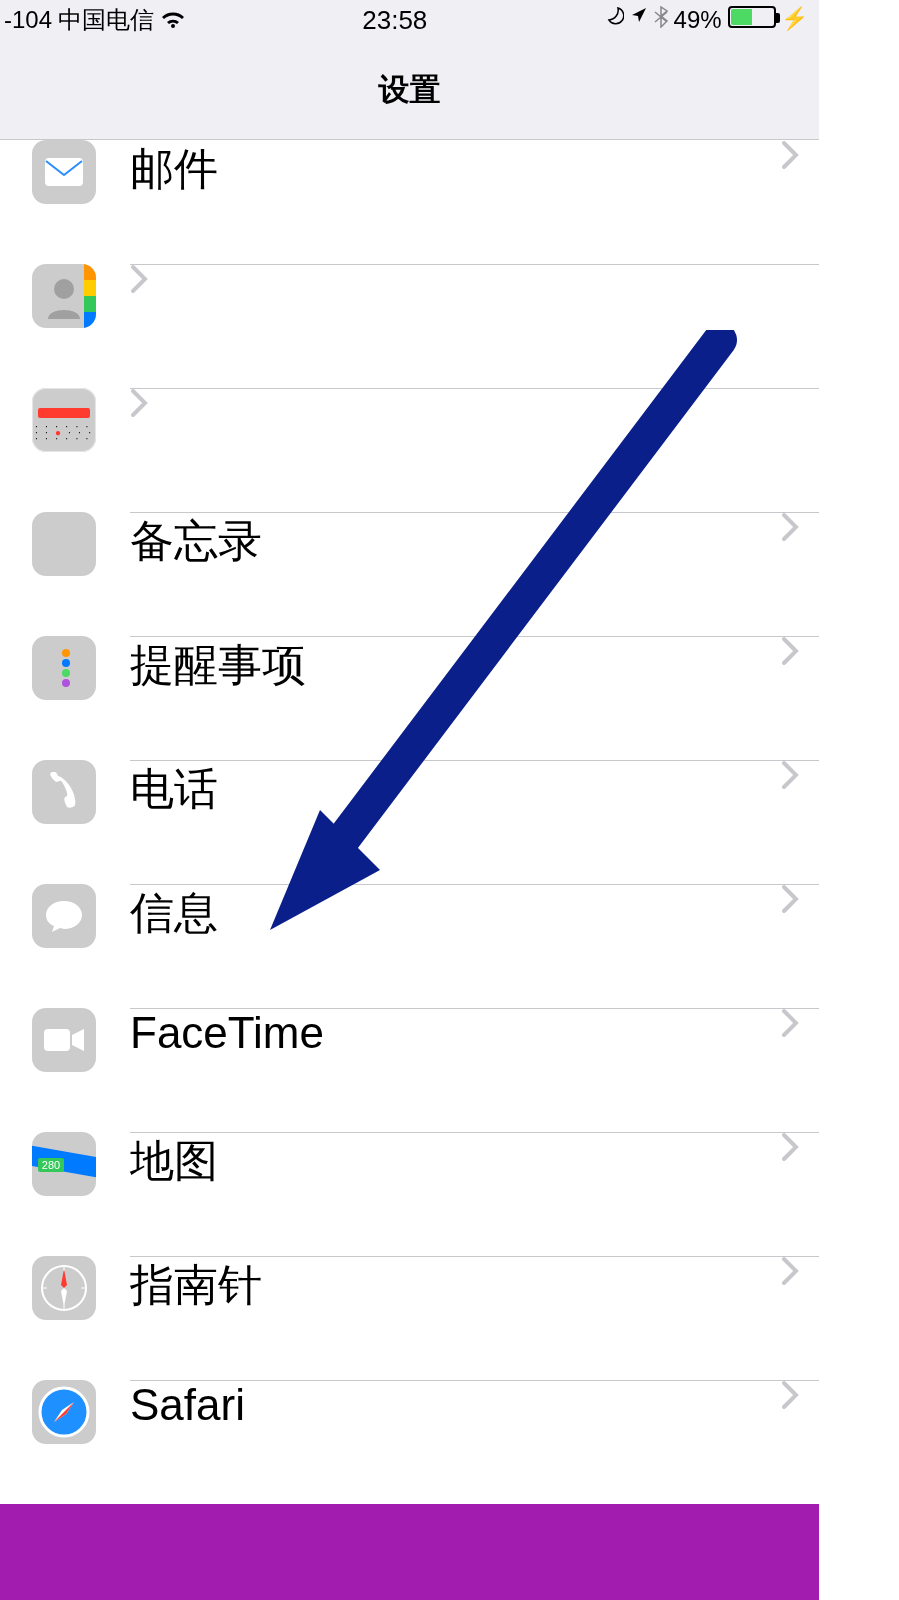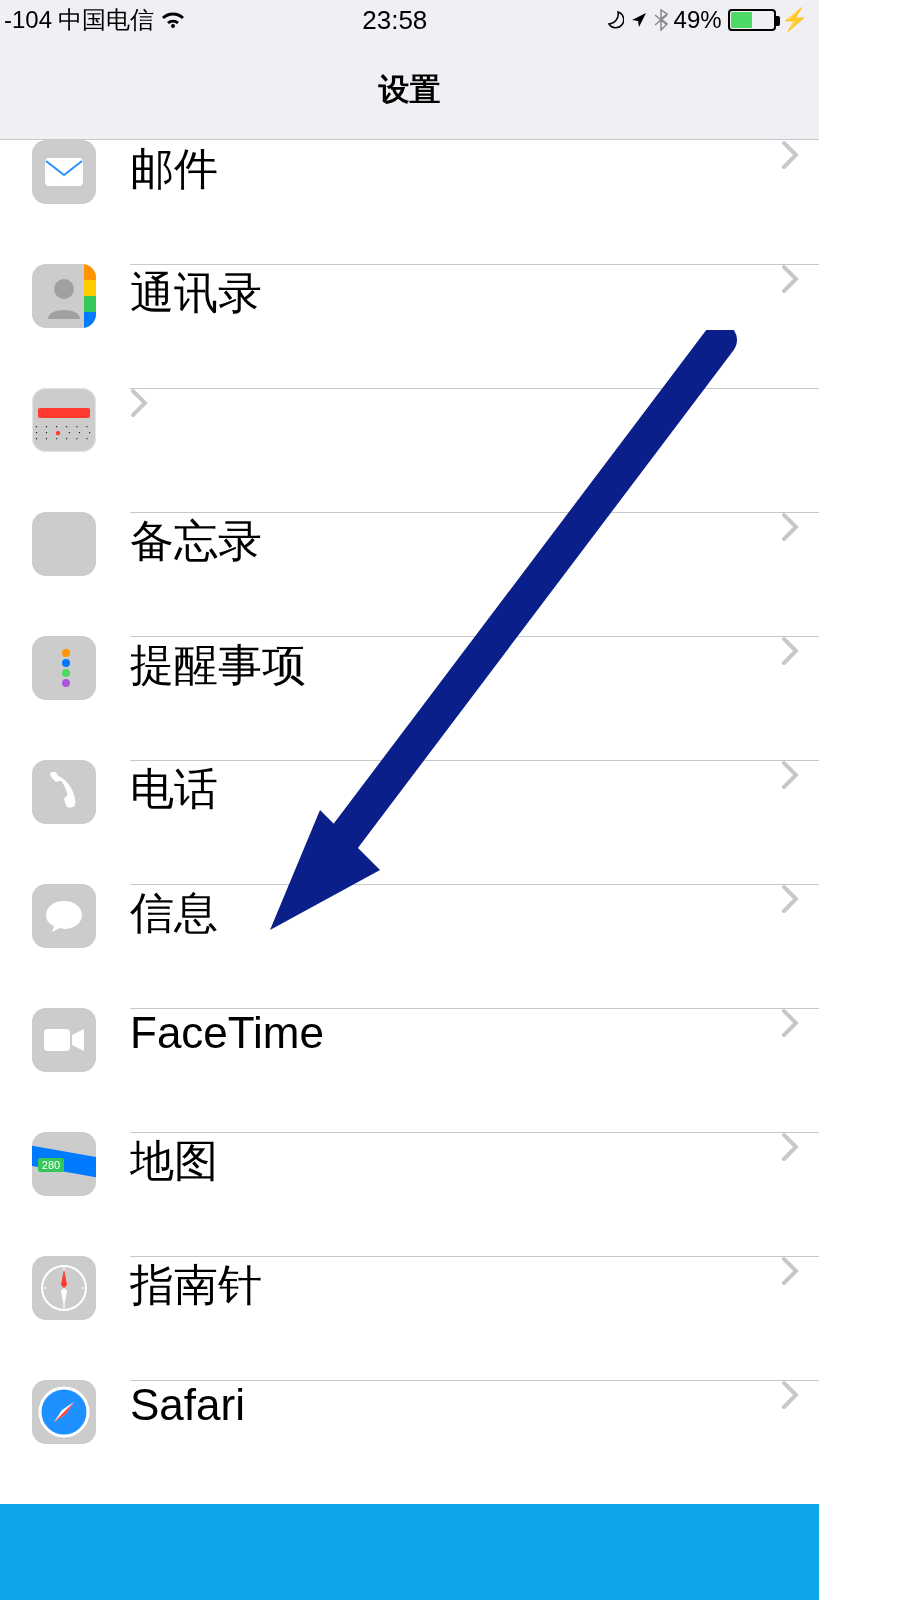--- a/index.html
+++ b/index.html
@@ -5,35 +5,35 @@
   * { margin: 0; padding: 0; box-sizing: border-box; }
   html, body { width: 899px; height: 1600px; }
   body {
     font-family: -apple-system, "Helvetica Neue", Arial, sans-serif;
     background: #efeff4;
     color: #000;
     overflow: hidden;
     position: relative;
     border-right: 80px solid #fff;
   }
-  .frame { width: 819px; height: 1600px; background: #0ea5e9; }
+  .frame { width: 819px; height: 1600px; background: #a21caf; }
 
   
   .status {
     height: 40px;
     display: flex;
     align-items: center;
     font-size: 24px;
     font-weight: 500;
     padding: 0 10px 0 4px;
     background: #efeff4;
   }
   .status .left  { display: flex; align-items: center; gap: 6px; }
   .status .center{ flex:1; text-align:center; font-weight:400; font-size:26px;}
-  .status .right { display: flex; align-items: center; gap: 6px; }
+  .status .right { display: flex; align-items: flex-start; gap: 6px; }
   .wifi-icon svg, .moon-icon svg, .loc-icon svg, .bt-icon svg { display:block; }
   .battery {
     width: 48px; height: 22px; border: 2px solid #000; border-radius: 4px;
     position: relative; display: inline-block;
   }
   .battery::after {
     content:""; position:absolute; right:-6px; top:5px; width:4px; height:10px;
     background:#000; border-radius:0 2px 2px 0;
   }
   .battery .fill {
@@ -162,21 +162,20 @@
     </div>
 
     <div class="row">
       <div class="icon i-contacts">
         <svg width="40" height="46" viewBox="0 0 40 46">
             <circle cx="20" cy="16" r="10" fill="#a0a0a0"></circle>
             <path d="M4 46c0-12 32-12 32 0z" fill="#a0a0a0"></path>
           </svg>
         <div class="strip"></div>
       </div>
-      <div class="label">通讯录</div>
       <span class="chev">
           <svg width="18" height="30" viewBox="0 0 18 30">
             <path d="M3 3l12 12L3 27" fill="none" stroke="#c7c7cc" stroke-width="4" stroke-linecap="round"></path>
           </svg>
         </span>
     </div>
 
     <div class="row">
       <div class="icon i-calendar">
         <div class="bar"></div>

